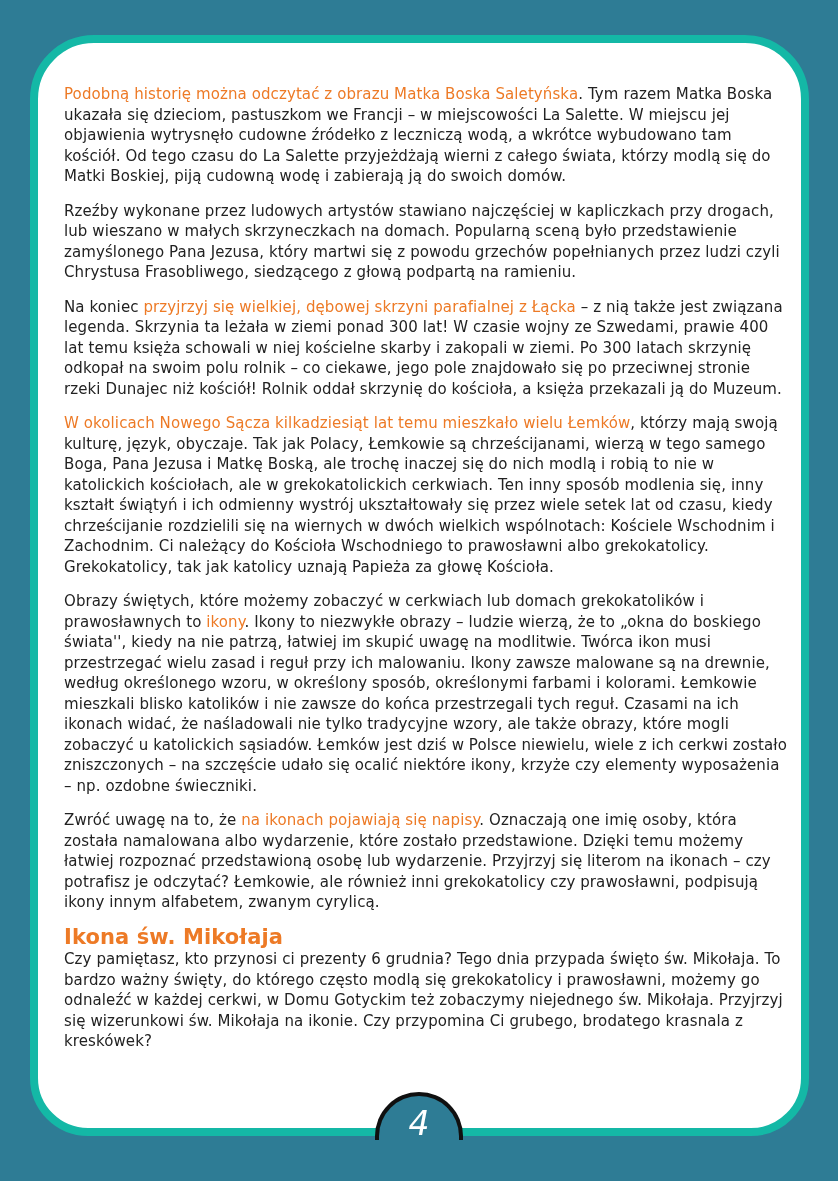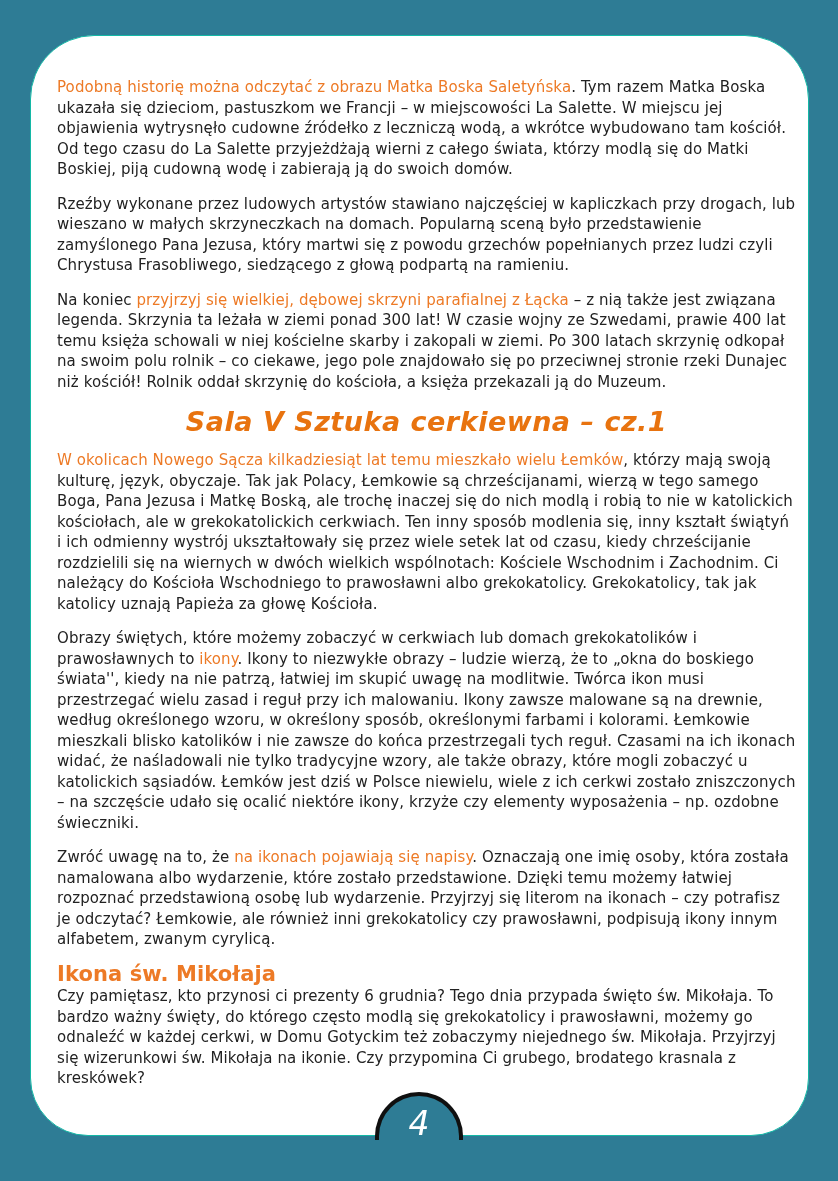--- a/index.html
+++ b/index.html
@@ -4,21 +4,21 @@
 <style>
   html,body{margin:0;padding:0;}
   body{
     width:838px;height:1181px;position:relative;overflow:hidden;
     background:#2E7C95;
     font-family:"DejaVu Sans","Liberation Sans",sans-serif;
   }
   .panel{
     position:absolute;left:30px;right:29px;top:35px;bottom:45px;
     background:#ffffff;
-    border:1px solid #14b8a6;
+    border:8px solid #14b8a6;
     border-radius:64px 64px 58px 58px;
     overflow:hidden;
   }
   .content{
     position:absolute;left:0;right:0;top:0;
     padding:41px 12px 0 26px;
     color:#222222;
     font-size:15px;line-height:20.5px;
     letter-spacing:.1px;
   }
@@ -52,21 +52,20 @@
 
 <div class="panel">
   <div class="content">
 
     <p class="para"><span class="accent">Podobną historię można odczytać z obrazu Matka Boska Saletyńska</span><span>. Tym razem Matka Boska ukazała się dzieciom, pastuszkom we Francji – w miejscowości La Salette. W miejscu jej objawienia wytrysnęło cudowne źródełko z leczniczą wodą, a wkrótce wybudowano tam kościół. Od tego czasu do La Salette przyjeżdżają wierni z całego świata, którzy modlą się do Matki Boskiej, piją cudowną wodę i zabierają ją do swoich domów.</span></p>
 
     <p class="para"><span>Rzeźby wykonane przez ludowych artystów stawiano najczęściej w kapliczkach przy drogach, lub wieszano w małych skrzyneczkach na domach. Popularną sceną było przedstawienie zamyślonego Pana Jezusa, który martwi się z powodu grzechów popełnianych przez ludzi czyli Chrystusa Frasobliwego, siedzącego z głową podpartą na ramieniu.</span></p>
 
     <p class="para"><span>Na koniec </span><span class="accent">przyjrzyj się wielkiej, dębowej skrzyni parafialnej z Łącka</span><span> – z nią także jest związana legenda. Skrzynia ta leżała w ziemi ponad 300 lat! W czasie wojny ze Szwedami, prawie 400 lat temu księża schowali w niej kościelne skarby i zakopali w ziemi. Po 300 latach skrzynię odkopał na swoim polu rolnik – co ciekawe, jego pole znajdowało się po przeciwnej stronie rzeki Dunajec niż kościół! Rolnik oddał skrzynię do kościoła, a księża przekazali ją do Muzeum.</span></p>
 
-    <h1 class="section-heading">Sala V Sztuka cerkiewna – cz.1</h1>
 
     <p class="para"><span class="accent">W okolicach Nowego Sącza kilkadziesiąt lat temu mieszkało wielu Łemków</span><span>, którzy mają swoją kulturę, język, obyczaje. Tak jak Polacy, Łemkowie są chrześcijanami, wierzą w tego samego Boga, Pana Jezusa i Matkę Boską, ale trochę inaczej się do nich modlą i robią to nie w katolickich kościołach, ale w grekokatolickich cerkwiach. Ten inny sposób modlenia się, inny kształt świątyń i ich odmienny wystrój ukształtowały się przez wiele setek lat od czasu, kiedy chrześcijanie rozdzielili się na wiernych w dwóch wielkich wspólnotach: Kościele Wschodnim i Zachodnim. Ci należący do Kościoła Wschodniego to prawosławni albo grekokatolicy. Grekokatolicy, tak jak katolicy uznają Papieża za głowę Kościoła.</span></p>
 
     <p class="para"><span>Obrazy świętych, które możemy zobaczyć w cerkwiach lub domach grekokatolików i prawosławnych to </span><span class="accent">ikony</span><span>. Ikony to niezwykłe obrazy – ludzie wierzą, że to „okna do boskiego świata'', kiedy na nie patrzą, łatwiej im skupić uwagę na modlitwie. Twórca ikon musi przestrzegać wielu zasad i reguł przy ich malowaniu. Ikony zawsze malowane są na drewnie, według określonego wzoru, w określony sposób, określonymi farbami i kolorami. Łemkowie mieszkali blisko katolików i nie zawsze do końca przestrzegali tych reguł. Czasami na ich ikonach widać, że naśladowali nie tylko tradycyjne wzory, ale także obrazy, które mogli zobaczyć u katolickich sąsiadów. Łemków jest dziś w Polsce niewielu, wiele z ich cerkwi zostało zniszczonych – na szczęście udało się ocalić niektóre ikony, krzyże czy elementy wyposażenia – np. ozdobne świeczniki.</span></p>
 
     <p class="para"><span>Zwróć uwagę na to, że </span><span class="accent">na ikonach pojawiają się napisy</span><span>. Oznaczają one imię osoby, która została namalowana albo wydarzenie, które zostało przedstawione. Dzięki temu możemy łatwiej rozpoznać przedstawioną osobę lub wydarzenie. Przyjrzyj się literom na ikonach – czy potrafisz je odczytać? Łemkowie, ale również inni grekokatolicy czy prawosławni, podpisują ikony innym alfabetem, zwanym cyrylicą.</span></p>
 
     <p class="subheading">Ikona św. Mikołaja</p>
 
     <p class="para"><span>Czy pamiętasz, kto przynosi ci prezenty 6 grudnia? Tego dnia przypada święto św. Mikołaja. To bardzo ważny święty, do którego często modlą się grekokatolicy i prawosławni, możemy go odnaleźć w każdej cerkwi, w Domu Gotyckim też zobaczymy niejednego św. Mikołaja. Przyjrzyj się wizerunkowi św. Mikołaja na ikonie. Czy przypomina Ci grubego, brodatego krasnala z kreskówek?</span></p>

